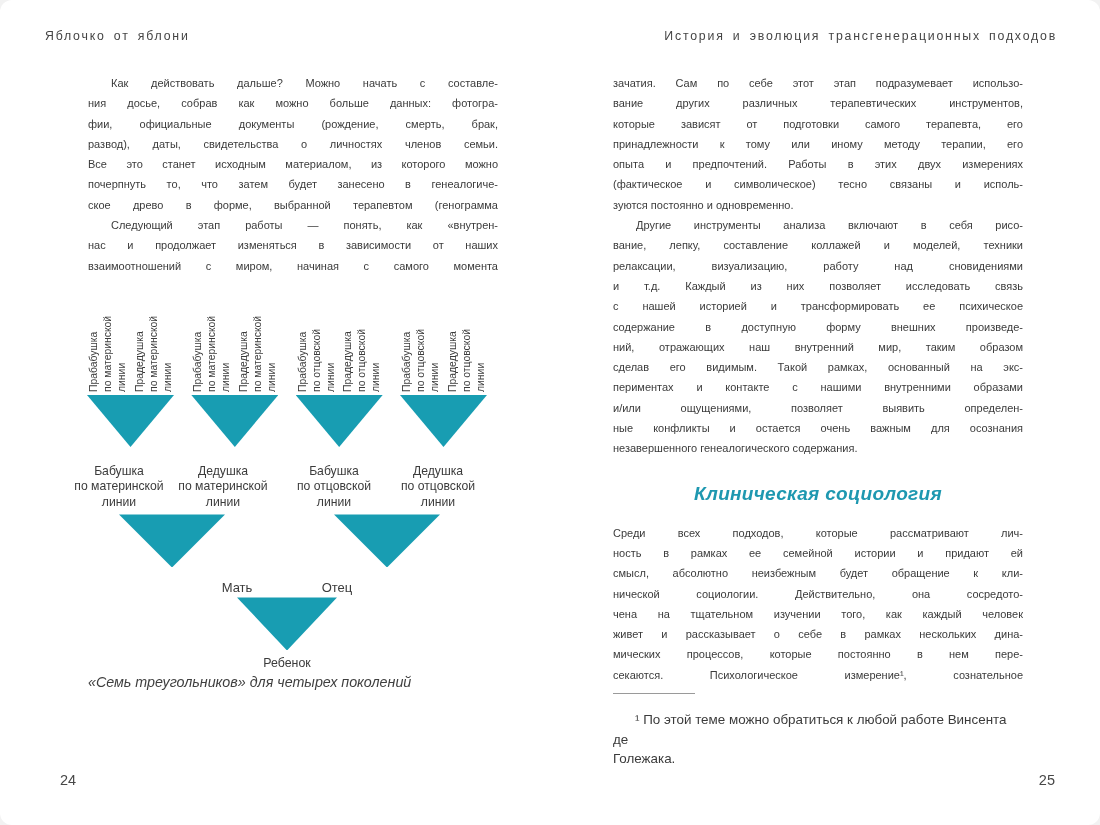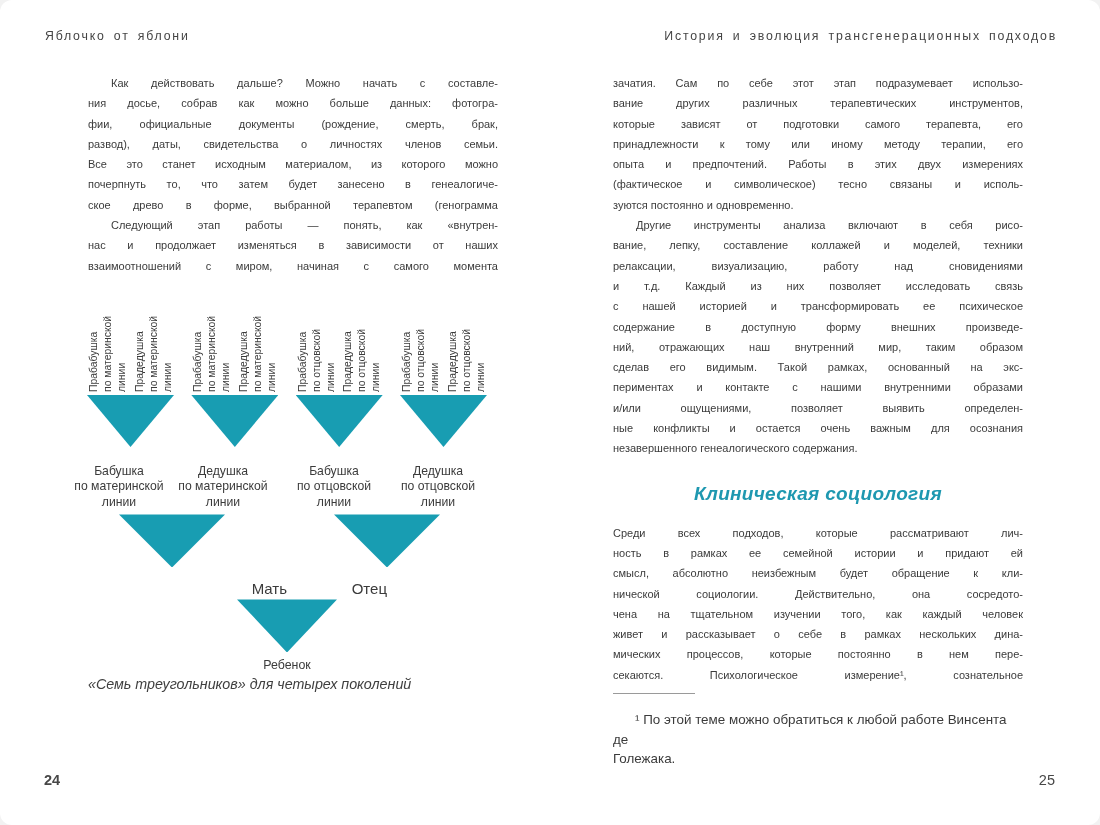--- a/index.html
+++ b/index.html
@@ -41,37 +41,37 @@
     font-size:10.4px;line-height:13.8px;color:var(--text);
   }
   .tri-group1 .tri{width:87px;height:52px;margin-top:3px;}
   .drow2{margin-top:17px;margin-left:4px;width:425px;display:flex;justify-content:space-between;}
   .tri-group2{width:210px;}
   .hlabels{display:flex;justify-content:flex-start;}
   .hlabel{width:104px;text-align:center;white-space:pre-line;font-size:12.2px;line-height:15.5px;color:var(--text);}
   .tri-group2 .tri{width:106px;height:53px;margin:4px auto 0;}
   .drow3{margin-top:13px;margin-left:124px;width:200px;}
   .drow3 .toplabels{display:flex;justify-content:space-between;}
-  .drow3 .toplabels span{width:100px;text-align:right;font-size:15px;color:var(--text);}
+  .drow3 .toplabels span{width:100px;text-align:center;font-size:13px;color:var(--text);}
   .drow3 .tri{width:100px;height:53px;margin:2px auto 0;}
   .drow3 .bottomlabel{margin-top:6px;text-align:center;font-size:12.4px;color:var(--text);}
   .fig-caption{margin-left:25px;margin-top:4px;font-size:14.3px;font-style:italic;color:#3f3f3f;}
   
   .section-heading{
     margin-top:24px;text-align:center;color:#1e98b0;
     font-size:19px;font-style:italic;font-weight:600;letter-spacing:.3px;height:27px;
   }
   .para.after-heading{margin-top:13px;}
   .footnote{margin-top:8px;}
   .footnote-rule{width:82px;height:1px;background:#9a9a9a;}
   .footnote-text{margin-top:16px;font-size:13.4px;line-height:19.5px;color:var(--text);}
   .footnote-text .tline{text-align:left;text-align-last:left;}
   .footnote-text .tline:first-child{text-indent:22px;}
   .page-num{position:absolute;bottom:37px;font-size:14.5px;color:#474747;}
-  .page.left .page-num{left:44px;font-weight:bold;}
+  .page.left .page-num{left:60px;}
   .page.right .page-num{right:45px;}
 </style>
 </head>
 <body>
 
 <div class="spread">
 
   <div class="page left">
     <div class="running-head">Яблочко от яблони</div>
 

